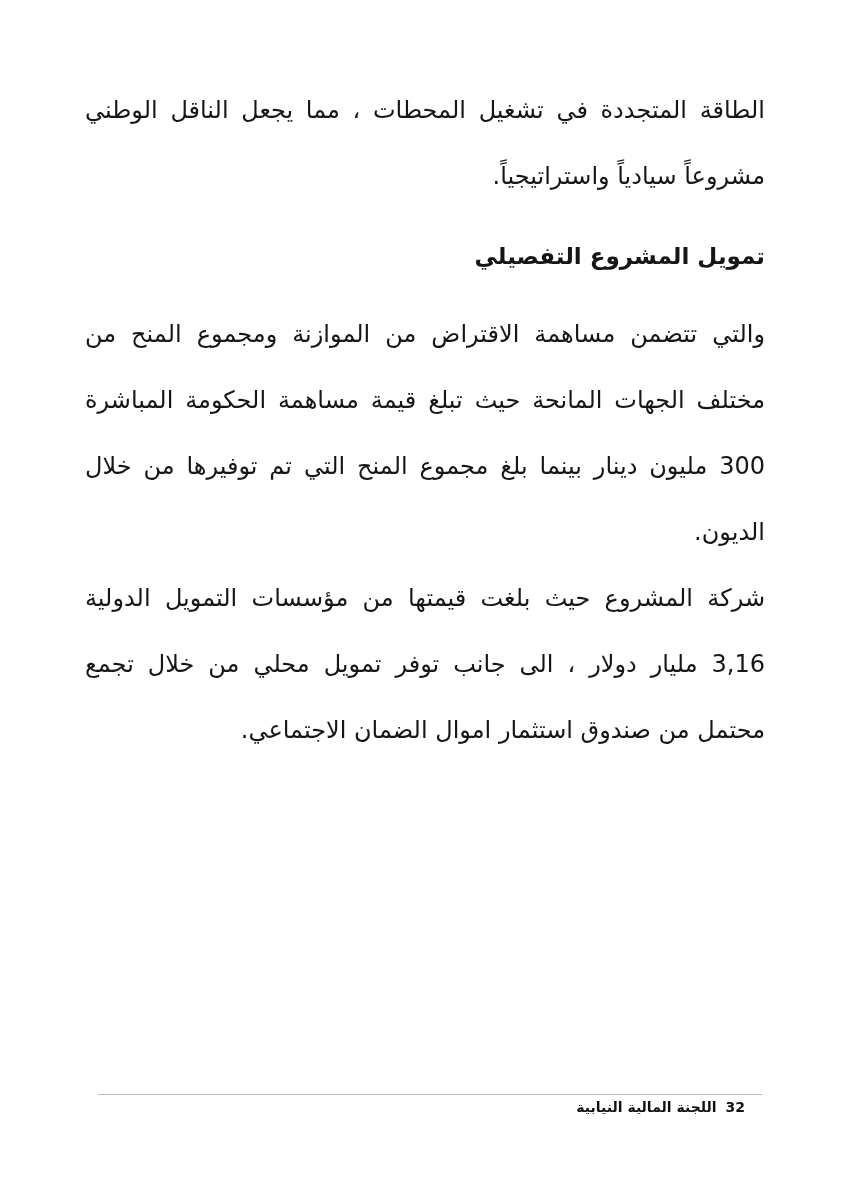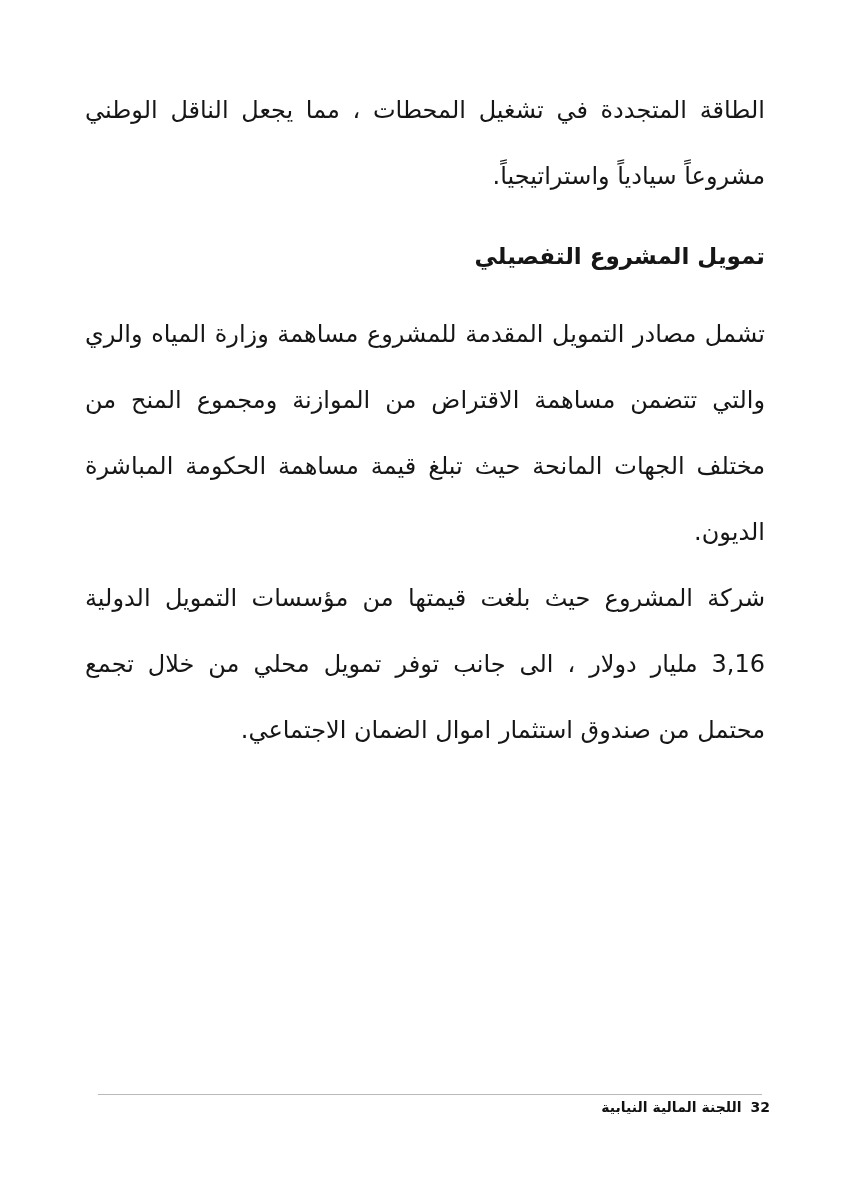--- a/index.html
+++ b/index.html
@@ -50,21 +50,21 @@
     position: absolute;
     left: 98px;
     top: 1094px;
     width: 664px;
     height: 1px;
     background: #b9b9b9;
   }
   .footer-text {
     position: absolute;
     top: 1095px;
-    right: 80px;
+    right: 105px;
     direction: rtl;
     font-size: 14px;
     font-weight: bold;
     line-height: 24px;
     color: #111111;
   }
   .footer-text .page-num {
     display: inline-block;
     margin-left: 9px;
   }
@@ -73,23 +73,23 @@
 <body>
 
 <div class="page">
   <div class="content">
 
     <div class="line just">الطاقة المتجددة في تشغيل المحطات ، مما يجعل الناقل الوطني</div>
     <div class="line endline">مشروعاً سيادياً واستراتيجياً.</div>
 
     <div class="heading">تمويل المشروع التفصيلي</div>
 
-    <div class="line just">تشمل مصادر التمويل المقدمة للمشروع مساهمة وزارة المياه والري</div>
     <div class="line just">والتي تتضمن مساهمة الاقتراض من الموازنة ومجموع المنح من</div>
     <div class="line just">مختلف الجهات المانحة حيث تبلغ قيمة مساهمة الحكومة المباشرة</div>
+    <div class="line just">300 مليون دينار بينما بلغ مجموع المنح التي تم توفيرها من خلال</div>
     <div class="line endline">الديون.</div>
 
     <div class="line just">شركة المشروع حيث بلغت قيمتها من مؤسسات التمويل الدولية</div>
     <div class="line just">3,16 مليار دولار ، الى جانب توفر تمويل محلي من خلال تجمع</div>
     <div class="line endline">محتمل من صندوق استثمار اموال الضمان الاجتماعي.</div>
 
   </div>
 
   <div class="footer-rule"></div>
 

